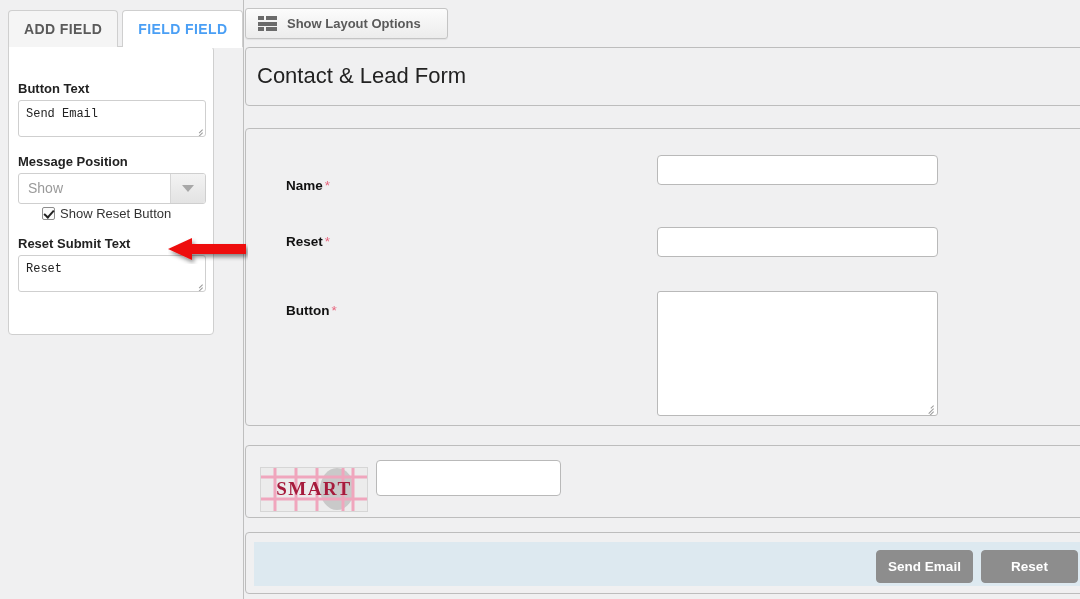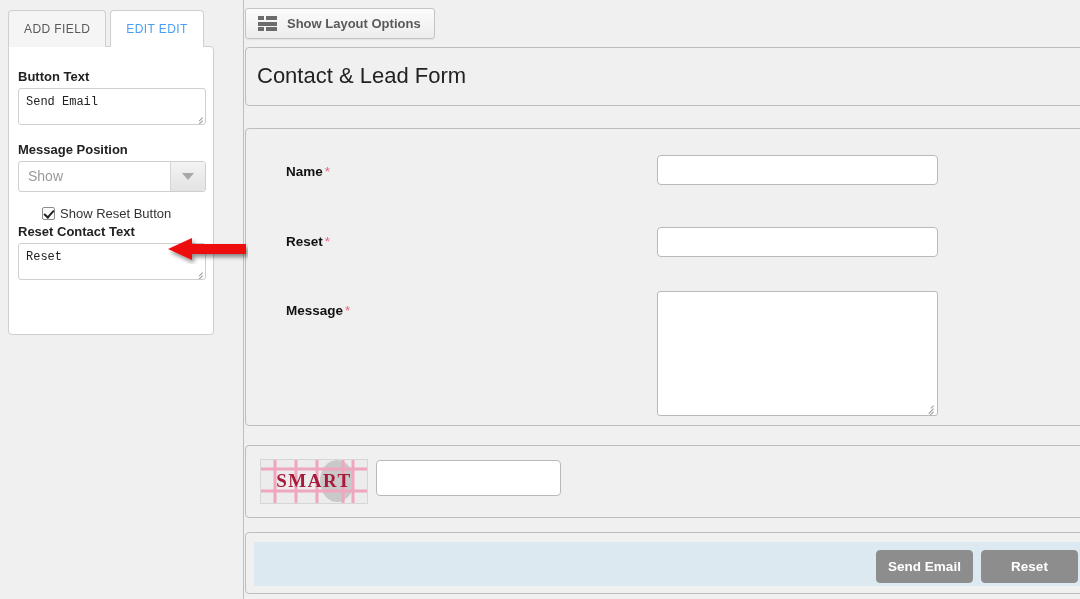--- a/index.html
+++ b/index.html
@@ -34,22 +34,22 @@
     height: 37px;
     display: flex;
     align-items: flex-end;
     z-index: 5;
   }
   .tab {
     box-sizing: border-box;
     height: 37px;
     line-height: 36px;
     padding: 0 15px;
-    font-size: 12px;
-    font-weight: normal;
+    font-size: 14px;
+    font-weight: bold;
     letter-spacing: 0.4px;
     border: 1px solid #cfcfcf;
     border-bottom: none;
     border-radius: 4px 4px 0 0;
     cursor: pointer;
     white-space: nowrap;
   }
   .tab.inactive {
     background: #f5f5f5;
     color: #5a5a5a;
@@ -78,21 +78,21 @@
     border: 1px solid #cfcfcf;
     border-radius: 0 4px 4px 4px;
     box-sizing: border-box;
     padding: 0;
   }
 
   .fld-label {
     font-size: 13px;
     font-weight: bold;
     color: #222;
-    margin: 0 0 4px 0;
+    margin: 12px 0 4px 0;
     line-height: 15px;
   }
 
   .ta {
     box-sizing: border-box;
     width: 188px;
     background: #fff;
     border: 1px solid #cfcfcf;
     border-radius: 3px;
     font-family: "Liberation Mono", monospace;
@@ -210,21 +210,21 @@
   }
 
   #layout-btn {
     position: absolute;
     left: 0px; top: 8px;
     height: 31px;
     box-sizing: border-box;
     display: flex;
     align-items: center;
     gap: 10px;
-    padding: 0 13px 0 12px;
+    padding: 0 26px 0 12px;
     background: linear-gradient(#fcfcfc, #ececec);
     border: 1px solid #c4c4c4;
     border-radius: 3px;
     font-size: 13px;
     font-weight: bold;
     color: #5a5a5a;
     cursor: pointer;
     box-shadow: 0 1px 1px rgba(0,0,0,.06);
   }
   .layout-ico {
@@ -294,21 +294,21 @@
     box-sizing: border-box;
     background: #fff;
     border: 1px solid #b9b9b9;
     border-radius: 3px;
     overflow: hidden;
   }
 
   #panel-captcha { top: 445px; height: 73px; }
   #captcha-img {
     position: absolute;
-    left: 14px; top: 13px;
+    left: 14px; top: 21px;
     width: 108px; height: 45px;
     background: #ececec;
     border: 1px solid #d6d6d6;
     box-sizing: border-box;
     overflow: hidden;
     text-decoration: underline;
   }
   #captcha-input {
     position: absolute;
     left: 130px; top: 14px;
@@ -348,21 +348,21 @@
 </head>
 <body>
 
 <div id="left-pane">
 
   <div class="tabs-row">
     <div class="tab inactive">
       <span>ADD FIELD</span>
     </div>
     <div class="tab active">
-      <span>EDIT EDIT</span>
+      <span>FIELD FIELD</span>
     </div>
   </div>
 
   <div id="left-card">
 
     <div style="position:absolute;left:9px;top:22px;">
       <div class="fld-label">Button Text</div>
       <div class="ta" style="height:37px;">
         <span>Send Email</span>
         <span class="resize-grip">
@@ -381,21 +381,21 @@
         </div>
       </div>
     </div>
 
     <div class="chk-row" style="position:absolute;left:9px;top:159px;padding-left:24px;">
       <span class="chk"></span>
       <span>Show Reset Button</span>
     </div>
 
     <div style="position:absolute;left:9px;top:177px;">
-      <div class="fld-label">Reset Contact Text</div>
+      <div class="fld-label">Reset Submit Text</div>
       <div class="ta" style="height:37px;">
         <span>Reset</span>
         <span class="resize-grip">
           <i style="bottom:2px;width:9px;"></i>
             <i style="bottom:5px;width:5px;"></i>
         </span>
       </div>
     </div>
 
 
@@ -432,31 +432,31 @@
     <span>Show Layout Options</span>
   </div>
 
   <div class="panel" id="panel-title">
     <div id="form-title">Contact &amp; Lead Form</div>
   </div>
 
   <div class="panel" id="panel-fields">
 
     <div class="field-row" style="top:26px;">
-      <span class="field-label" style="top:9px;"><span>Name</span><span class="req">*</span></span>
+      <span class="field-label" style="top:23px;"><span>Name</span><span class="req">*</span></span>
       <span class="txt-input"></span>
     </div>
 
     <div class="field-row" style="top:98px;">
       <span class="field-label" style="top:7px;"><span>Reset</span><span class="req">*</span></span>
       <span class="txt-input"></span>
     </div>
 
     <div class="field-row" style="top:162px;height:130px;">
-      <span class="field-label" style="top:12px;"><span>Message</span><span class="req">*</span></span>
+      <span class="field-label" style="top:12px;"><span>Button</span><span class="req">*</span></span>
       <span class="txt-area">
         <span class="resize-grip" style="right:2px;bottom:2px;width:12px;height:12px;">
           <i style="bottom:1px;width:10px;"></i>
             <i style="bottom:4px;width:7px;"></i>
             <i style="bottom:7px;width:4px;"></i>
         </span>
       </span>
     </div>
 
   </div>

